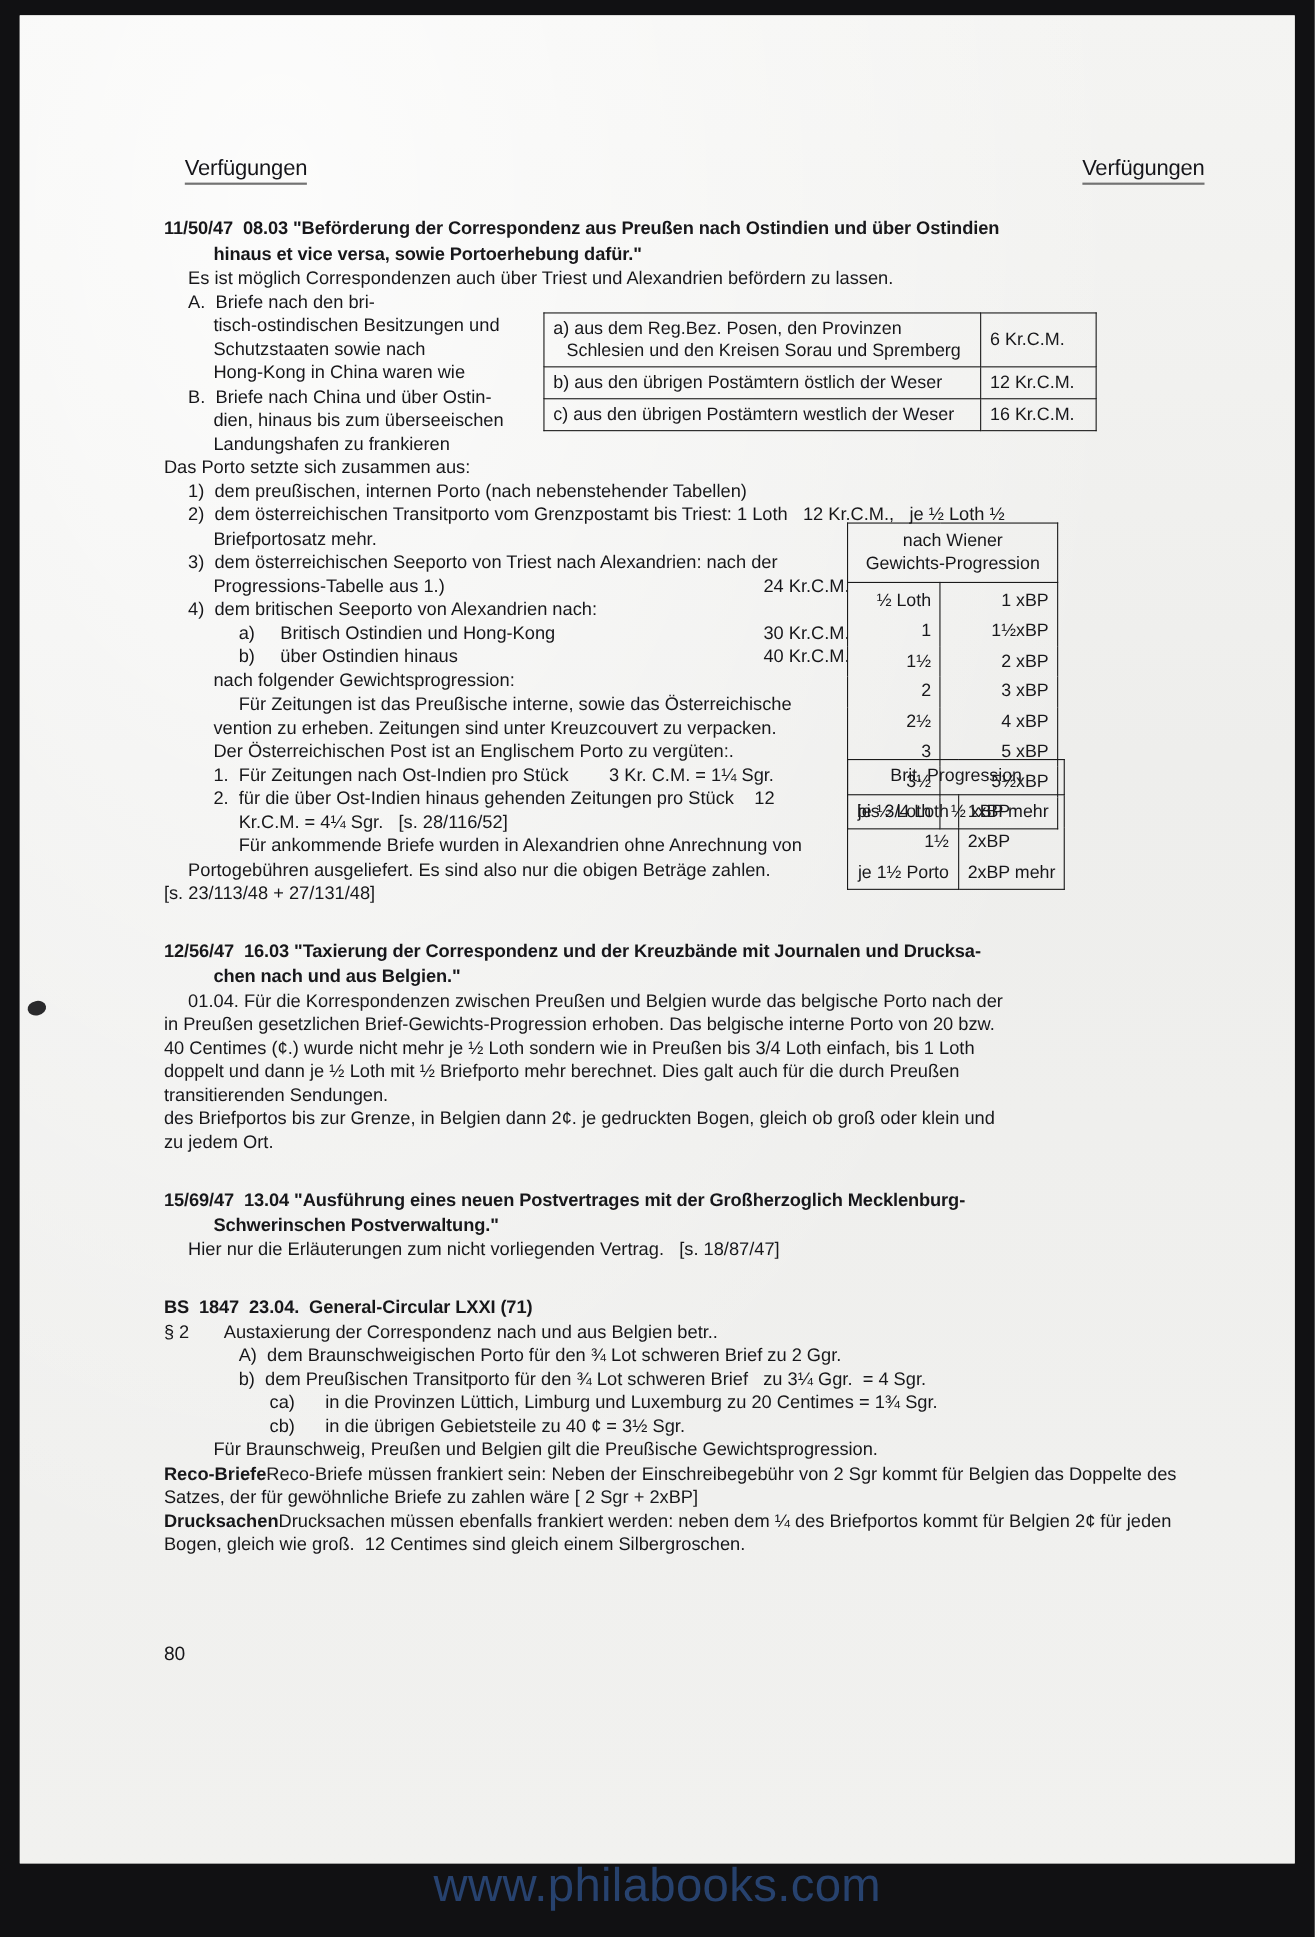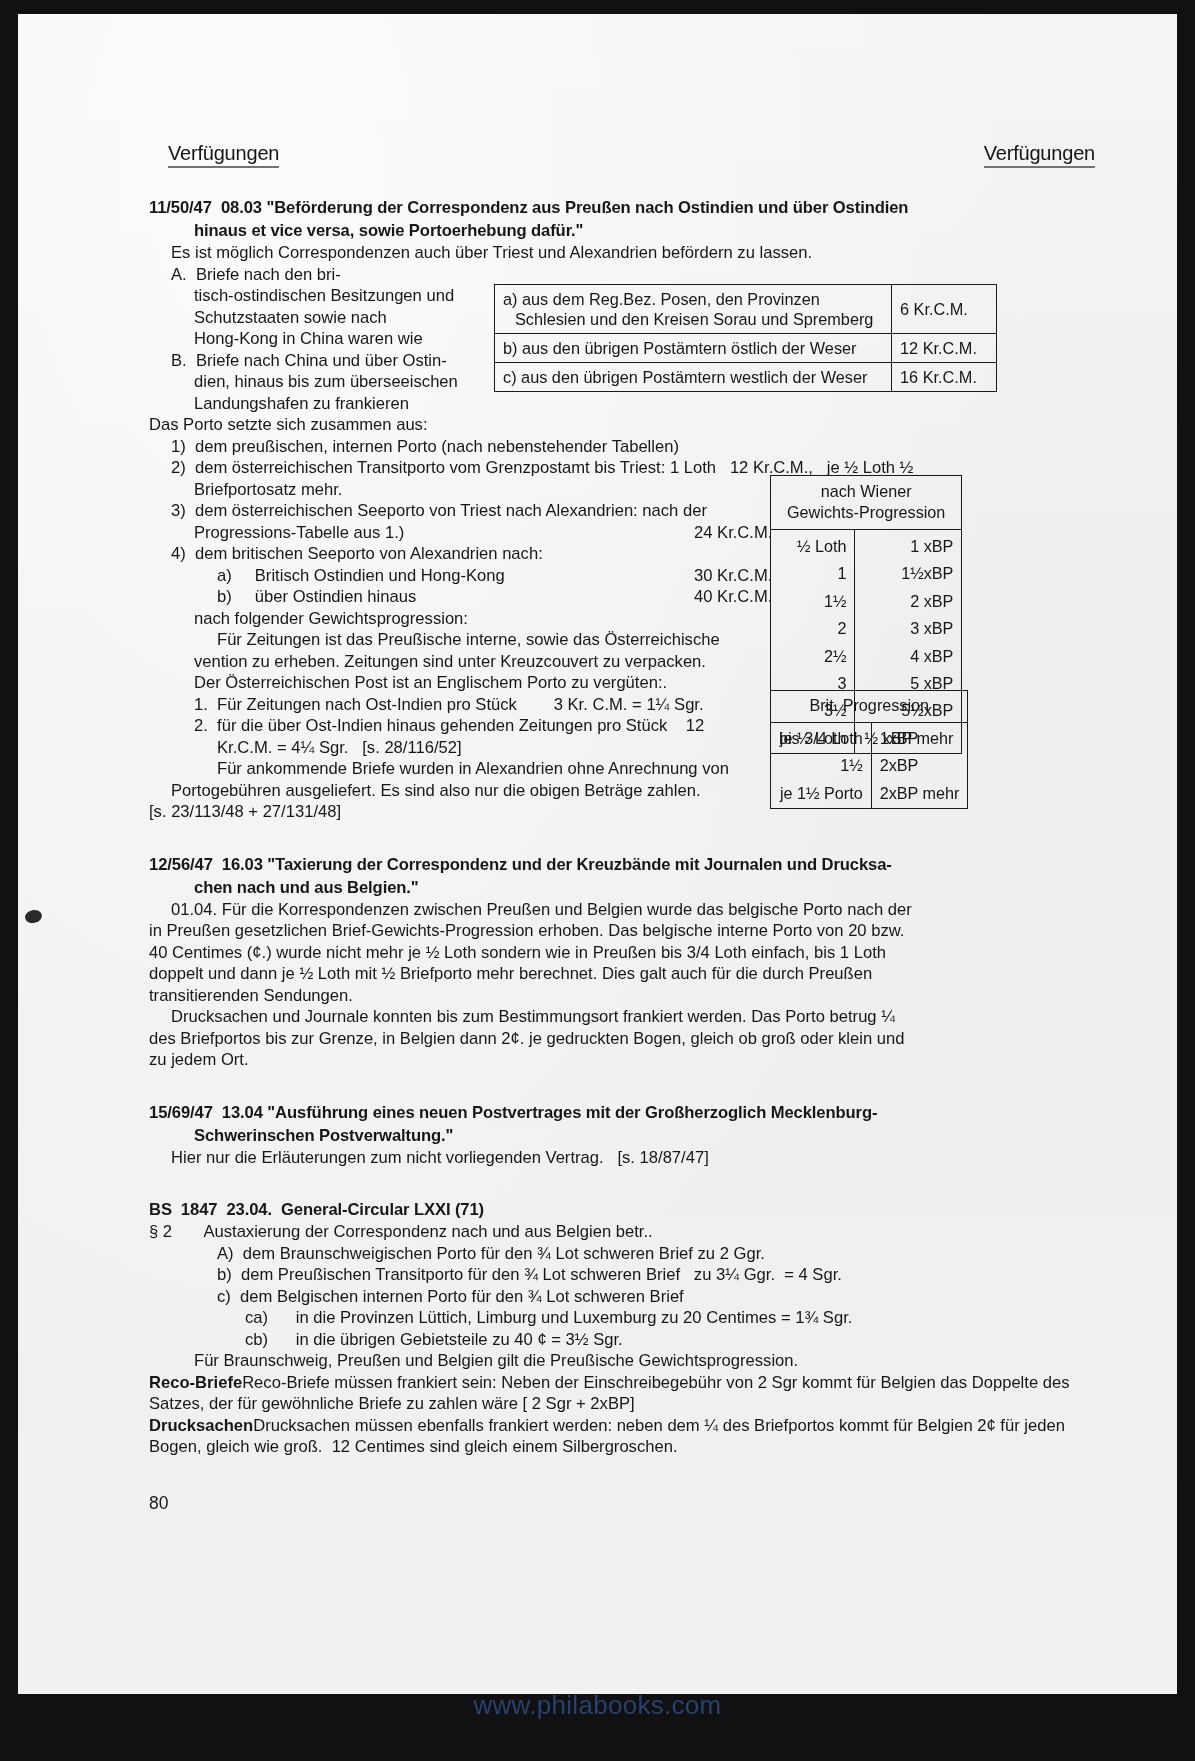--- a/index.html
+++ b/index.html
@@ -156,21 +156,21 @@
     transform: rotate(-12deg);
   }
 
   
   .watermark {
     position: absolute;
     left: 0;
     right: 0;
     top: 1690px;
     text-align: center;
-    font-size: 26px;
+    font-size: 43px;
     color: #27426e;
     letter-spacing: 0.3px;
     font-family: "Liberation Sans", sans-serif;
   }
 </style>
 </head>
 <body>
 
 <div class="scan-backdrop"></div>
 
@@ -230,41 +230,39 @@
     <div class="gap-l"></div>
 
     <div>
       <div class="sec-head ln">12/56/47  16.03 "Taxierung der Correspondenz und der Kreuzbände mit Journalen und Drucksa-</div>
       <div class="sec-head ln indent2">chen nach und aus Belgien."</div>
       <div class="ln indent1">01.04. Für die Korrespondenzen zwischen Preußen und Belgien wurde das belgische Porto nach der</div>
       <div class="ln">in Preußen gesetzlichen Brief-Gewichts-Progression erhoben. Das belgische interne Porto von 20 bzw.</div>
       <div class="ln">40 Centimes (¢.) wurde nicht mehr je ½ Loth sondern wie in Preußen bis 3/4 Loth einfach, bis 1 Loth</div>
       <div class="ln">doppelt und dann je ½ Loth mit ½ Briefporto mehr berechnet. Dies galt auch für die durch Preußen</div>
       <div class="ln">transitierenden Sendungen.</div>
-      <div class="ln indent1">Drucksachen und Journale konnten bis zum Bestimmungsort frankiert werden. Das Porto betrug ¼</div>
       <div class="ln">des Briefportos bis zur Grenze, in Belgien dann 2¢. je gedruckten Bogen, gleich ob groß oder klein und</div>
       <div class="ln">zu jedem Ort.</div>
     </div>
 
     <div class="gap-l"></div>
 
     <div>
       <div class="sec-head ln">15/69/47  13.04 "Ausführung eines neuen Postvertrages mit der Großherzoglich Mecklenburg-</div>
       <div class="sec-head ln indent2">Schwerinschen Postverwaltung."</div>
       <div class="ln indent1">Hier nur die Erläuterungen zum nicht vorliegenden Vertrag.   [s. 18/87/47]</div>
     </div>
 
     <div class="gap-l"></div>
 
     <div>
       <div class="sec-head ln">BS  1847  23.04.  General-Circular LXXI (71)</div>
       <div class="ln">§ 2       Austaxierung der Correspondenz nach und aus Belgien betr..</div>
       <div class="ln indent3">A)  dem Braunschweigischen Porto für den ¾ Lot schweren Brief zu 2 Ggr.</div>
       <div class="ln indent3">b)  dem Preußischen Transitporto für den ¾ Lot schweren Brief   zu 3¼ Ggr.  = 4 Sgr.</div>
-      <div class="ln indent3">c)  dem Belgischen internen Porto für den ¾ Lot schweren Brief</div>
       <div class="ln indent4">ca)      in die Provinzen Lüttich, Limburg und Luxemburg zu 20 Centimes = 1¾ Sgr.</div>
       <div class="ln indent4">cb)      in die übrigen Gebietsteile zu 40 ¢ = 3½ Sgr.</div>
       <div class="ln indent2">Für Braunschweig, Preußen und Belgien gilt die Preußische Gewichtsprogression.</div>
       <div class="ln"><span class="b">Reco-Briefe</span><span>Reco-Briefe müssen frankiert sein: Neben der Einschreibegebühr von 2 Sgr kommt für Belgien das Doppelte des</span></div>
       <div class="ln">Satzes, der für gewöhnliche Briefe zu zahlen wäre [ 2 Sgr + 2xBP]</div>
       <div class="ln"><span class="b">Drucksachen</span><span>Drucksachen müssen ebenfalls frankiert werden: neben dem ¼ des Briefportos kommt für Belgien 2¢ für jeden</span></div>
       <div class="ln">Bogen, gleich wie groß.  12 Centimes sind gleich einem Silbergroschen.</div>
     </div>
 
   </div>

